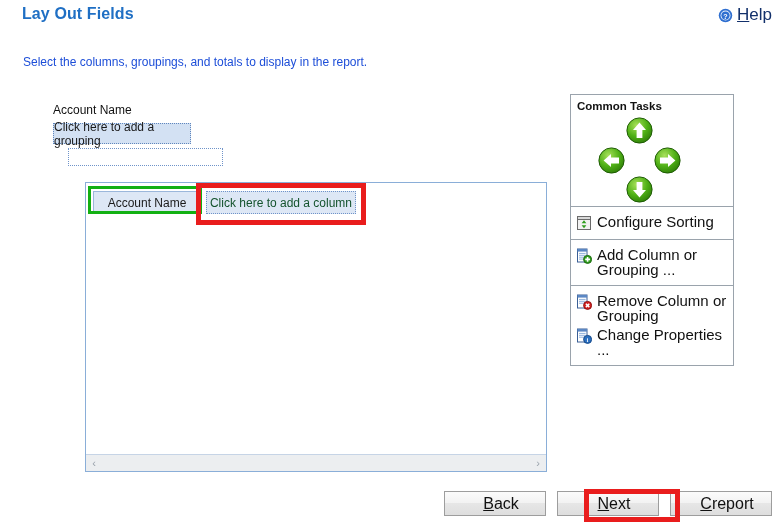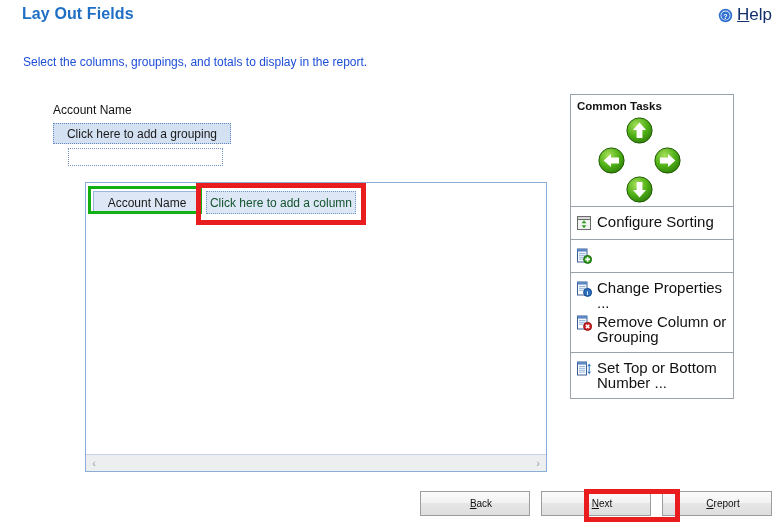--- a/index.html
+++ b/index.html
@@ -60,21 +60,21 @@
     position: absolute;
     left: 53px;
     top: 103px;
     font-size: 12px;
     color: #111111;
   }
   #add-grouping-box {
     position: absolute;
     left: 53px;
     top: 123px;
-    width: 178px;
+    width: 138px;
     height: 21px;
     background: #d3e1f3;
     border: 1px dotted #5f86bd;
     box-sizing: border-box;
     display: flex;
     align-items: center;
     justify-content: center;
     font-size: 12px;
     color: #1a1a1a;
     cursor: pointer;
@@ -255,27 +255,27 @@
 
   
   #footer-buttons {
     position: absolute;
     right: 12px;
     bottom: 6px;
     display: flex;
     gap: 11px;
   }
   .wiz-btn {
-    width: 110px;
+    width: 102px;
     height: 25px;
     background: linear-gradient(to bottom, #fbfbfb 0%, #f2f2f2 48%, #e6e6e6 50%, #dedede 100%);
     border: 1px solid #9d9d9d;
     box-sizing: border-box;
     font-family: "Liberation Sans", sans-serif;
-    font-size: 10px;
+    font-size: 16px;
     color: #111111;
     display: flex;
     align-items: center;
     justify-content: center;
     cursor: pointer;
     padding-left: 12px;
   }
   .wiz-btn u { text-decoration: underline; }
 </style>
 </head>
@@ -403,72 +403,55 @@
           <rect x="1.5" y="1" width="9.5" height="13" fill="#ffffff" stroke="#3a5f96"></rect>
           <rect x="1.5" y="1" width="9.5" height="2.6" fill="#5b87c4"></rect>
           <line x1="3" y1="5.4" x2="9.6" y2="5.4" stroke="#8fb0dc"></line>
           <line x1="3" y1="7.3" x2="9.6" y2="7.3" stroke="#8fb0dc"></line>
           <line x1="3" y1="9.2" x2="9.6" y2="9.2" stroke="#8fb0dc"></line>
           <line x1="3" y1="11.1" x2="9.6" y2="11.1" stroke="#8fb0dc"></line>
           <circle cx="11.6" cy="11.4" r="4" fill="#2f9e1e" stroke="#1d6b10"></circle>
           <path d="M11.6 9 v4.8 M9.2 11.4 h4.8" stroke="#ffffff" stroke-width="1.6"></path>
         </svg>
       </span>
+      <span class="task-label">Add Column or Grouping ...</span>
     </div>
   </div>
 
   <div class="task-section">
+    <div class="task-item">
+      <span class="task-icon">
+        <svg viewBox="0 0 16 16" width="16" height="16">
+          <rect x="1.5" y="1" width="9.5" height="13" fill="#ffffff" stroke="#3a5f96"></rect>
+          <rect x="1.5" y="1" width="9.5" height="2.6" fill="#5b87c4"></rect>
+          <line x1="3" y1="5.4" x2="9.6" y2="5.4" stroke="#8fb0dc"></line>
+          <line x1="3" y1="7.3" x2="9.6" y2="7.3" stroke="#8fb0dc"></line>
+          <line x1="3" y1="9.2" x2="9.6" y2="9.2" stroke="#8fb0dc"></line>
+          <circle cx="11.6" cy="11.4" r="4" fill="#d42020" stroke="#8f1010"></circle>
+          <path d="M9.9 9.7 L13.3 13.1 M13.3 9.7 L9.9 13.1" stroke="#ffffff" stroke-width="1.5"></path>
+        </svg>
+      </span>
+      <span class="task-label">Remove Column or Grouping</span>
+    </div>
     <div class="task-item">
       <span class="task-icon">
         <svg viewBox="0 0 16 16" width="16" height="16">
           <rect x="1.5" y="1" width="9.5" height="13" fill="#ffffff" stroke="#3a5f96"></rect>
           <rect x="1.5" y="1" width="9.5" height="2.6" fill="#5b87c4"></rect>
           <line x1="3" y1="5.4" x2="9.6" y2="5.4" stroke="#8fb0dc"></line>
           <line x1="3" y1="7.3" x2="9.6" y2="7.3" stroke="#8fb0dc"></line>
           <line x1="3" y1="9.2" x2="9.6" y2="9.2" stroke="#8fb0dc"></line>
           <circle cx="11.6" cy="11.4" r="4" fill="#2a6fc0" stroke="#174a8a"></circle>
           <text x="11.6" y="13.6" font-size="5.6" font-family="Liberation Serif, serif" font-weight="bold" fill="#ffffff" text-anchor="middle">i</text>
         </svg>
       </span>
       <span class="task-label">Change Properties ...</span>
     </div>
-    <div class="task-item">
-      <span class="task-icon">
-        <svg viewBox="0 0 16 16" width="16" height="16">
-          <rect x="1.5" y="1" width="9.5" height="13" fill="#ffffff" stroke="#3a5f96"></rect>
-          <rect x="1.5" y="1" width="9.5" height="2.6" fill="#5b87c4"></rect>
-          <line x1="3" y1="5.4" x2="9.6" y2="5.4" stroke="#8fb0dc"></line>
-          <line x1="3" y1="7.3" x2="9.6" y2="7.3" stroke="#8fb0dc"></line>
-          <line x1="3" y1="9.2" x2="9.6" y2="9.2" stroke="#8fb0dc"></line>
-          <circle cx="11.6" cy="11.4" r="4" fill="#d42020" stroke="#8f1010"></circle>
-          <path d="M9.9 9.7 L13.3 13.1 M13.3 9.7 L9.9 13.1" stroke="#ffffff" stroke-width="1.5"></path>
-        </svg>
-      </span>
-      <span class="task-label">Remove Column or Grouping</span>
-    </div>
-  </div>
-
-  <div class="task-section">
-    <div class="task-item">
-      <span class="task-icon">
-        <svg viewBox="0 0 16 16" width="16" height="16">
-          <rect x="1.5" y="1" width="9" height="13" fill="#ffffff" stroke="#3a5f96"></rect>
-          <rect x="1.5" y="1" width="9" height="2.6" fill="#5b87c4"></rect>
-          <line x1="3" y1="5.4" x2="9.2" y2="5.4" stroke="#8fb0dc"></line>
-          <line x1="3" y1="7.3" x2="9.2" y2="7.3" stroke="#8fb0dc"></line>
-          <line x1="3" y1="9.2" x2="9.2" y2="9.2" stroke="#8fb0dc"></line>
-          <line x1="3" y1="11.1" x2="9.2" y2="11.1" stroke="#8fb0dc"></line>
-          <path d="M13.2 2.4 L15 5.2 h-3.6 Z" fill="#2a6fc0"></path>
-          <rect x="12.7" y="5.4" width="1" height="4.6" fill="#2a6fc0"></rect>
-          <path d="M13.2 13.2 L11.4 10.4 H15 Z" fill="#2a6fc0"></path>
-        </svg>
-      </span>
-      <span class="task-label">Set Top or Bottom Number ...</span>
-    </div>
-  </div>
+  </div>
+
 </div>
 
 <div id="footer-buttons">
   <div class="wiz-btn">
       <span><u>B</u><span>ack</span></span>
     </div>
   <div class="wiz-btn">
       <span><u>N</u><span>ext</span></span>
     </div>
   <div class="wiz-btn">

